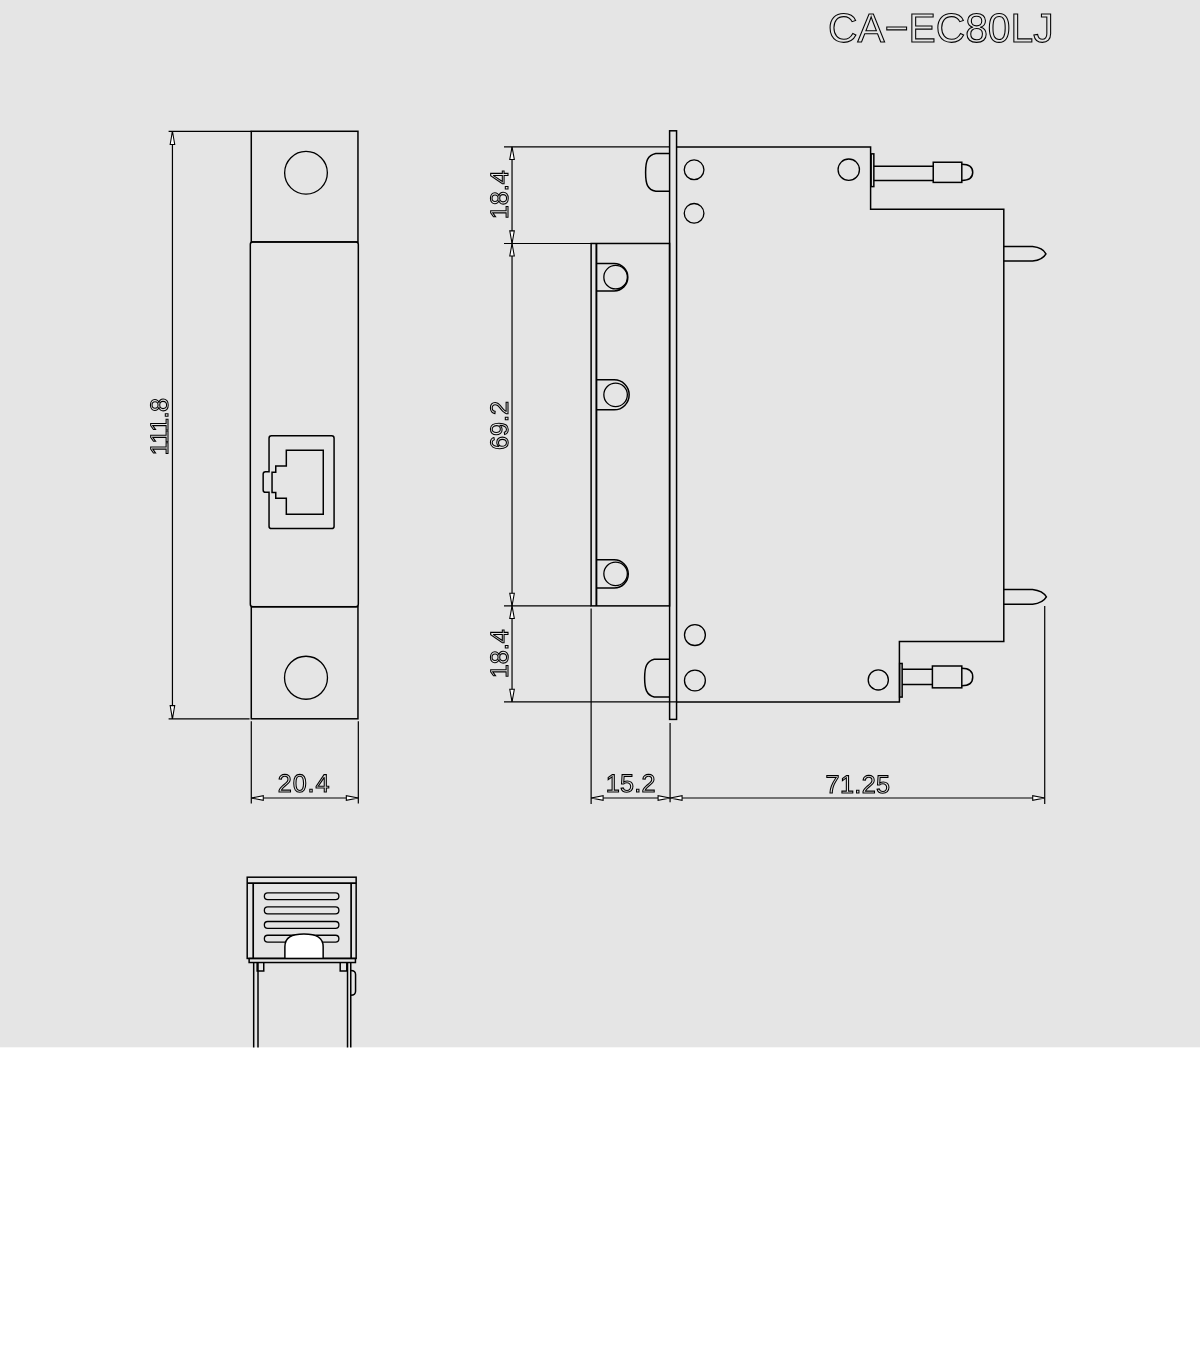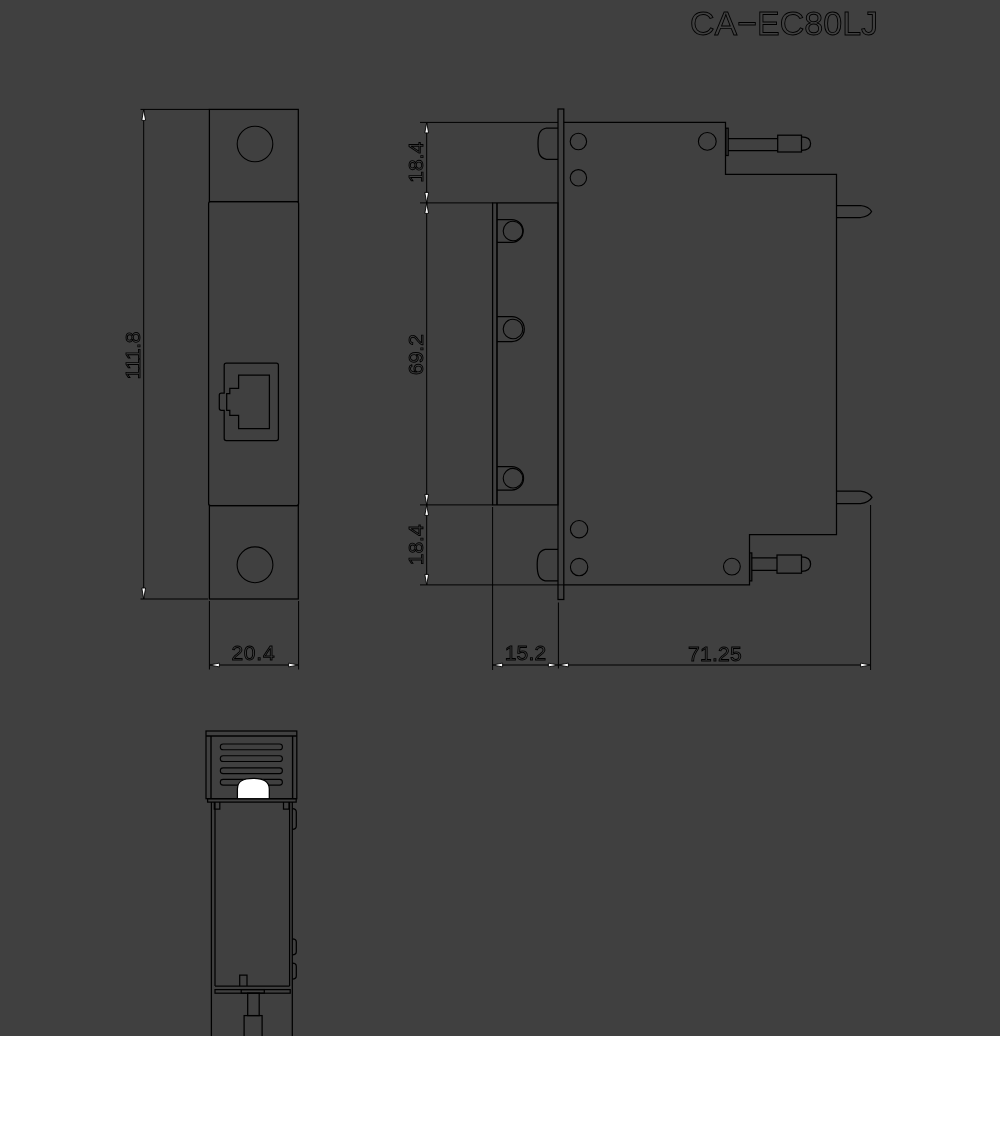--- a/index.html
+++ b/index.html
@@ -1,16 +1,16 @@
 <!DOCTYPE html>
 <html><head>
 <meta charset="utf-8">
 <style>
 html,body{margin:0;padding:0;background:#ffffff;}
-#page{width:1000px;height:1036px;position:relative;background:#be185d;filter:grayscale(1);}
+#page{width:1000px;height:873px;position:relative;background:#e5e5e5;filter:grayscale(1);}
 svg{position:absolute;top:0;left:0;}
 text{font-family:"Liberation Sans",sans-serif;fill:none;stroke:#000;stroke-width:0.9;}
 </style>
 </head>
 <body>
 <div id="page">
 <svg width="1000" height="1122" viewBox="0 0 1000 1122" fill="none" stroke="#000000" stroke-width="1.25" stroke-linecap="butt" stroke-linejoin="miter">
 
 <text x="690" y="35" font-size="34" stroke-width="1.0">CA−EC80LJ</text>
 

